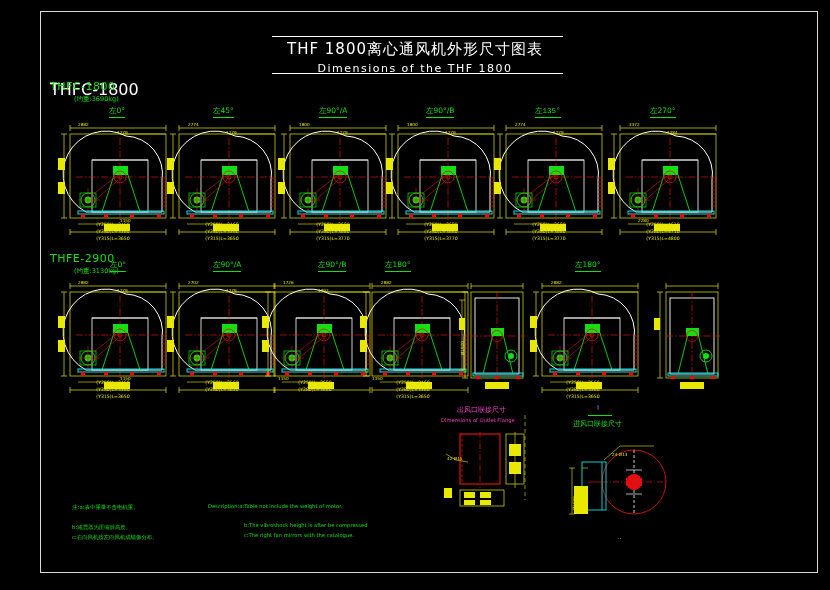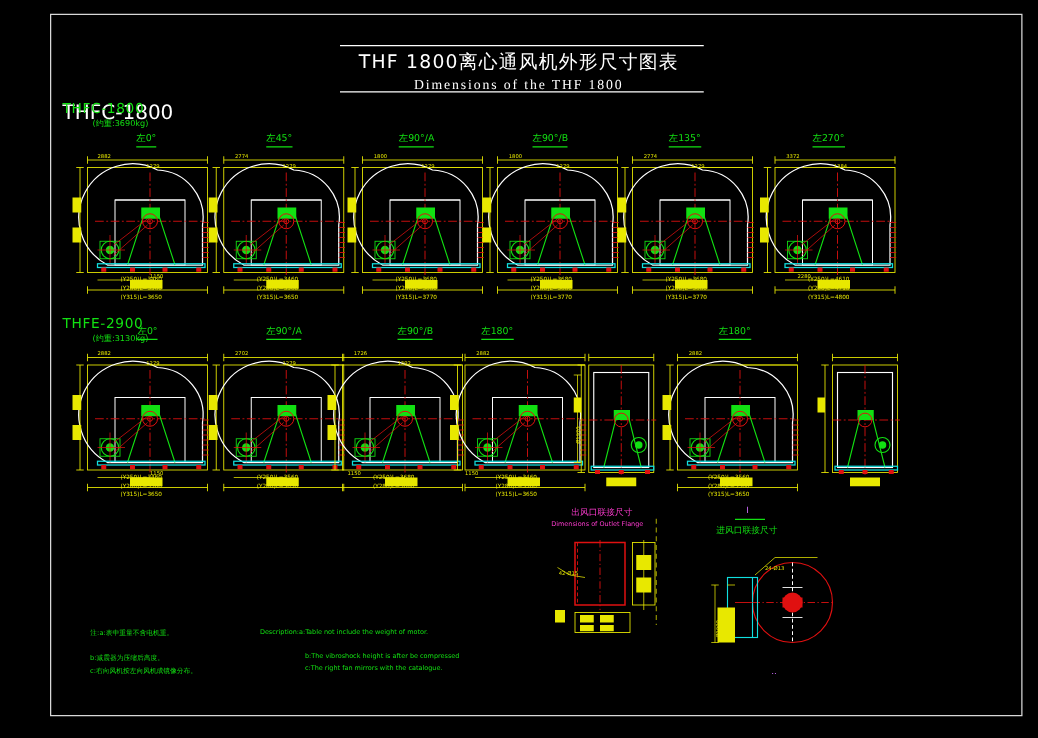--- a/index.html
+++ b/index.html
@@ -30,38 +30,38 @@
 </style>
 </head>
 <body>
 
 <div id="root">
 
   <div class="frame"></div>
 
   <div class="abs" style="left:0;top:40px;width:830px;text-align:center;">
     <div class="title-cn">THF 1800离心通风机外形尺寸图表</div>
-    <div class="title-en" style="margin-top:3px;font-family:Liberation Serif, serif;">Dimensions of the THF 1800</div>
+    <div class="title-en" style="margin-top:3px;">Dimensions of the THF 1800</div>
   </div>
   <div class="title-rule" style="left:272px;top:36px;width:291px;"></div>
   <div class="title-rule" style="left:272px;top:73px;width:291px;"></div>
 
   <div class="abs" style="left:50px;top:80px;">THFC-1800</div>
 
   <div class="abs model" style="left:50px;top:80px;">THFC-1800</div>
   <div class="abs weight" style="left:53px;top:95px;">(约重:3690kg)</div>
 
   <div class="abs model" style="left:50px;top:252px;">THFE-2900</div>
   <div class="abs weight" style="left:53px;top:267px;">(约重:3130kg)</div>
 
   <div class="abs viewlbl" style="left:109px;top:106px;">左0°</div>
   <div class="abs viewlbl" style="left:213px;top:106px;">左45°</div>
   <div class="abs viewlbl" style="left:319px;top:106px;">左90°/A</div>
   <div class="abs viewlbl" style="left:426px;top:106px;">左90°/B</div>
-  <div class="abs viewlbl" style="left:535px;top:106px;">左135°</div>
+  <div class="abs viewlbl" style="left:535px;top:106px;font-family:Liberation Mono, monospace;">左135°</div>
   <div class="abs viewlbl" style="left:650px;top:106px;">左270°</div>
 
   <div class="abs viewlbl" style="left:110px;top:260px;">左0°</div>
   <div class="abs viewlbl" style="left:213px;top:260px;">左90°/A</div>
   <div class="abs viewlbl" style="left:318px;top:260px;">左90°/B</div>
   <div class="abs viewlbl" style="left:385px;top:260px;">左180°</div>
   <div class="abs viewlbl" style="left:575px;top:260px;">左180°</div>
 
   <svg class="abs" style="left:0;top:0;" width="830" height="590">
     <defs>

